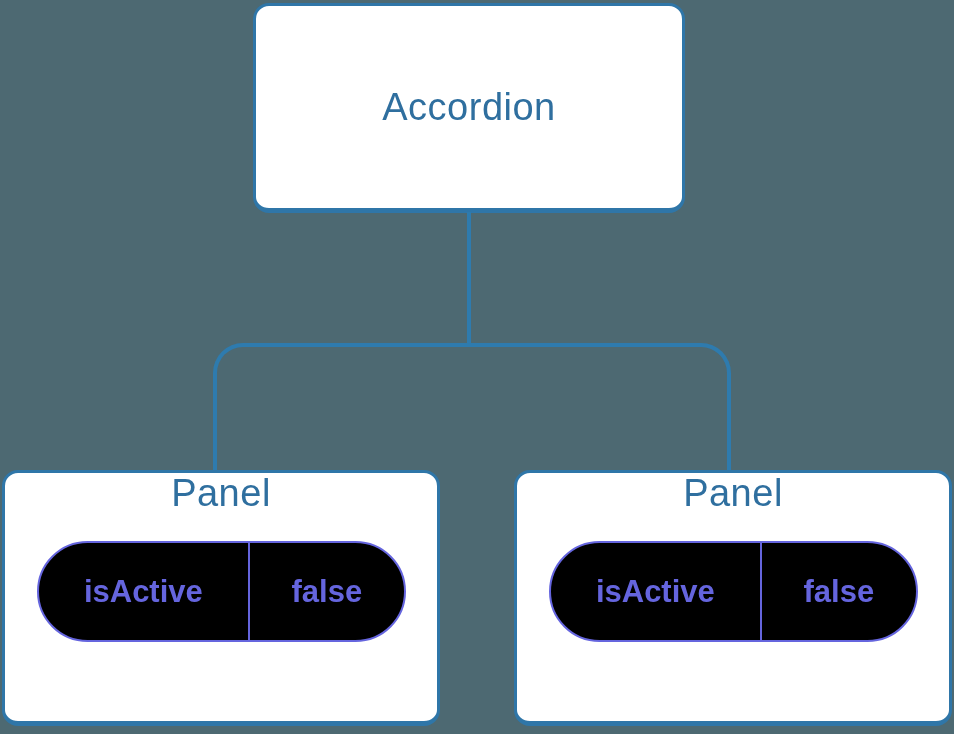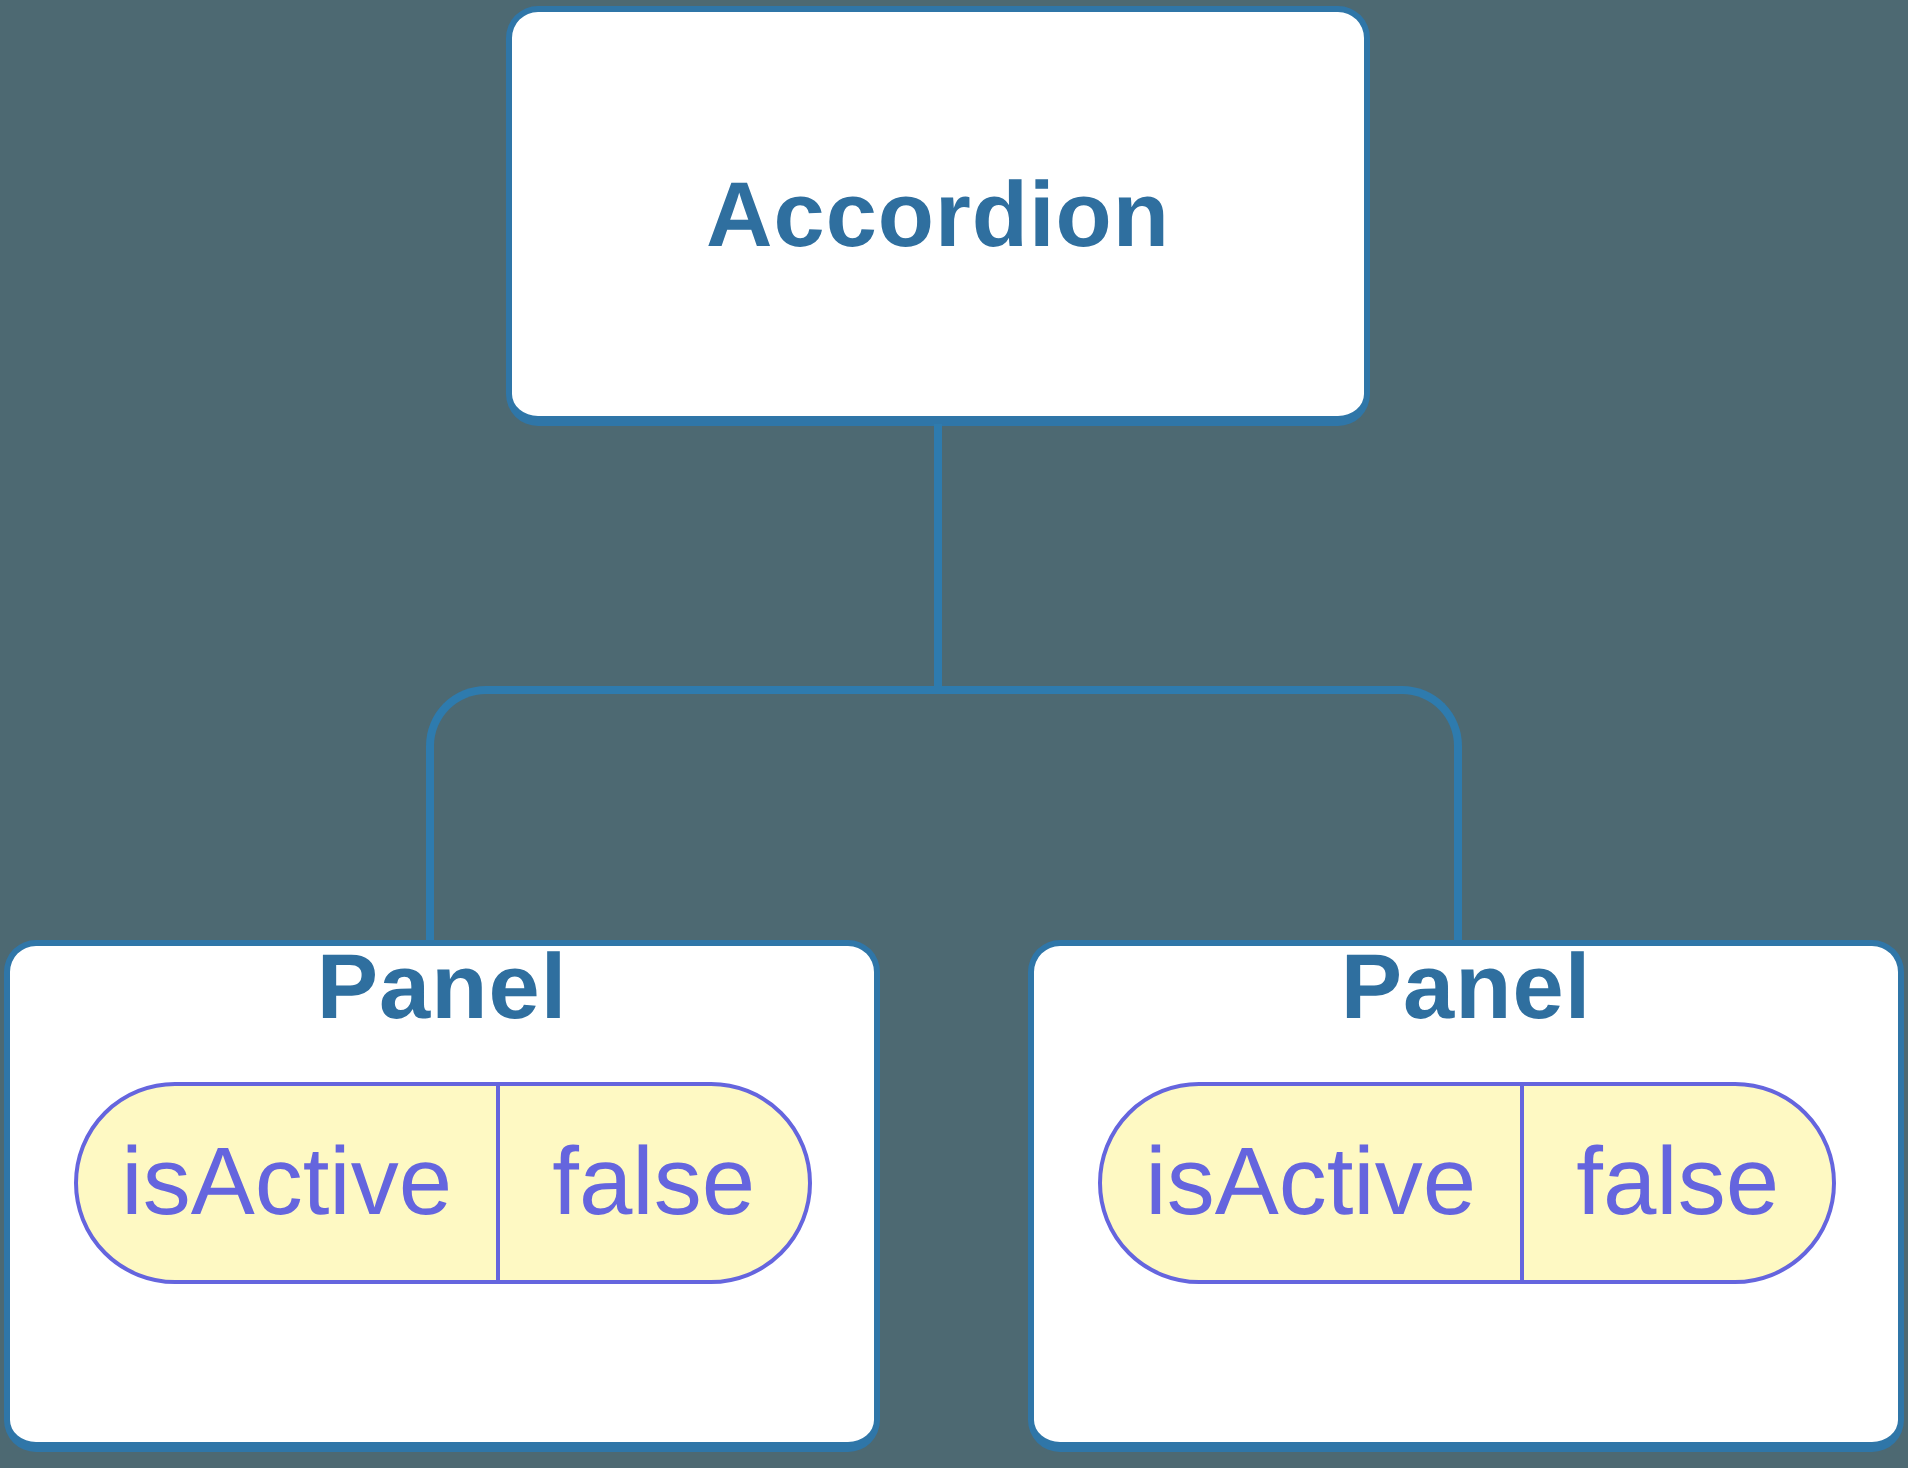--- a/index.html
+++ b/index.html
@@ -26,22 +26,22 @@
     left: 253px;
     top: 3px;
     width: 426px;
     height: 202px;
     display: flex;
     align-items: center;
     justify-content: center;
   }
   .node-title {
     color: #2F6F9F;
-    font-size: 46px;
-    font-weight: 700;
+    font-size: 38px;
+    font-weight: 400;
     letter-spacing: 0.5px;
   }
   .stem {
     position: absolute;
     left: 467px;
     top: 212px;
     width: 4px;
     height: 133px;
     background: #2E7BAE;
   }
@@ -69,23 +69,24 @@
     line-height: 40px;
   }
   .pill {
     margin: 28px auto 0 auto;
     width: 365px;
     height: 97px;
     border: 2.5px solid #6565DE;
     border-radius: 51px;
     display: flex;
     color: #6565DE;
-    font-size: 48px;
+    font-size: 31px;
     overflow: hidden;
-    background: #fef9c3;
+    background: #000000;
+    font-weight: bold;
   }
   .pill-key {
     flex: 0 0 58%;
     display: flex;
     align-items: center;
     justify-content: center;
     border-right: 2.5px solid #6565DE;
     box-sizing: border-box;
   }
   .pill-value {

